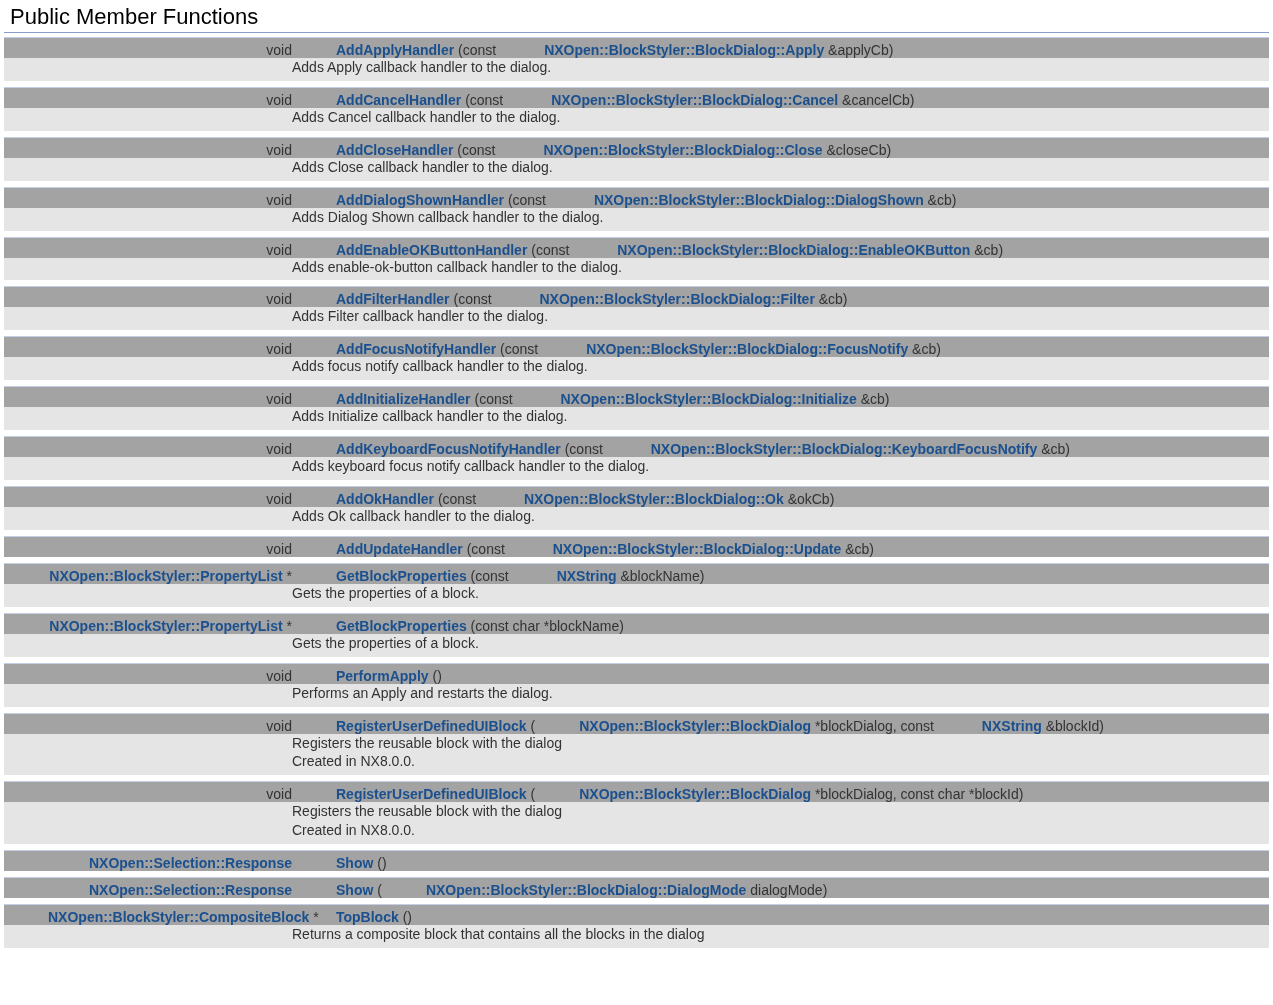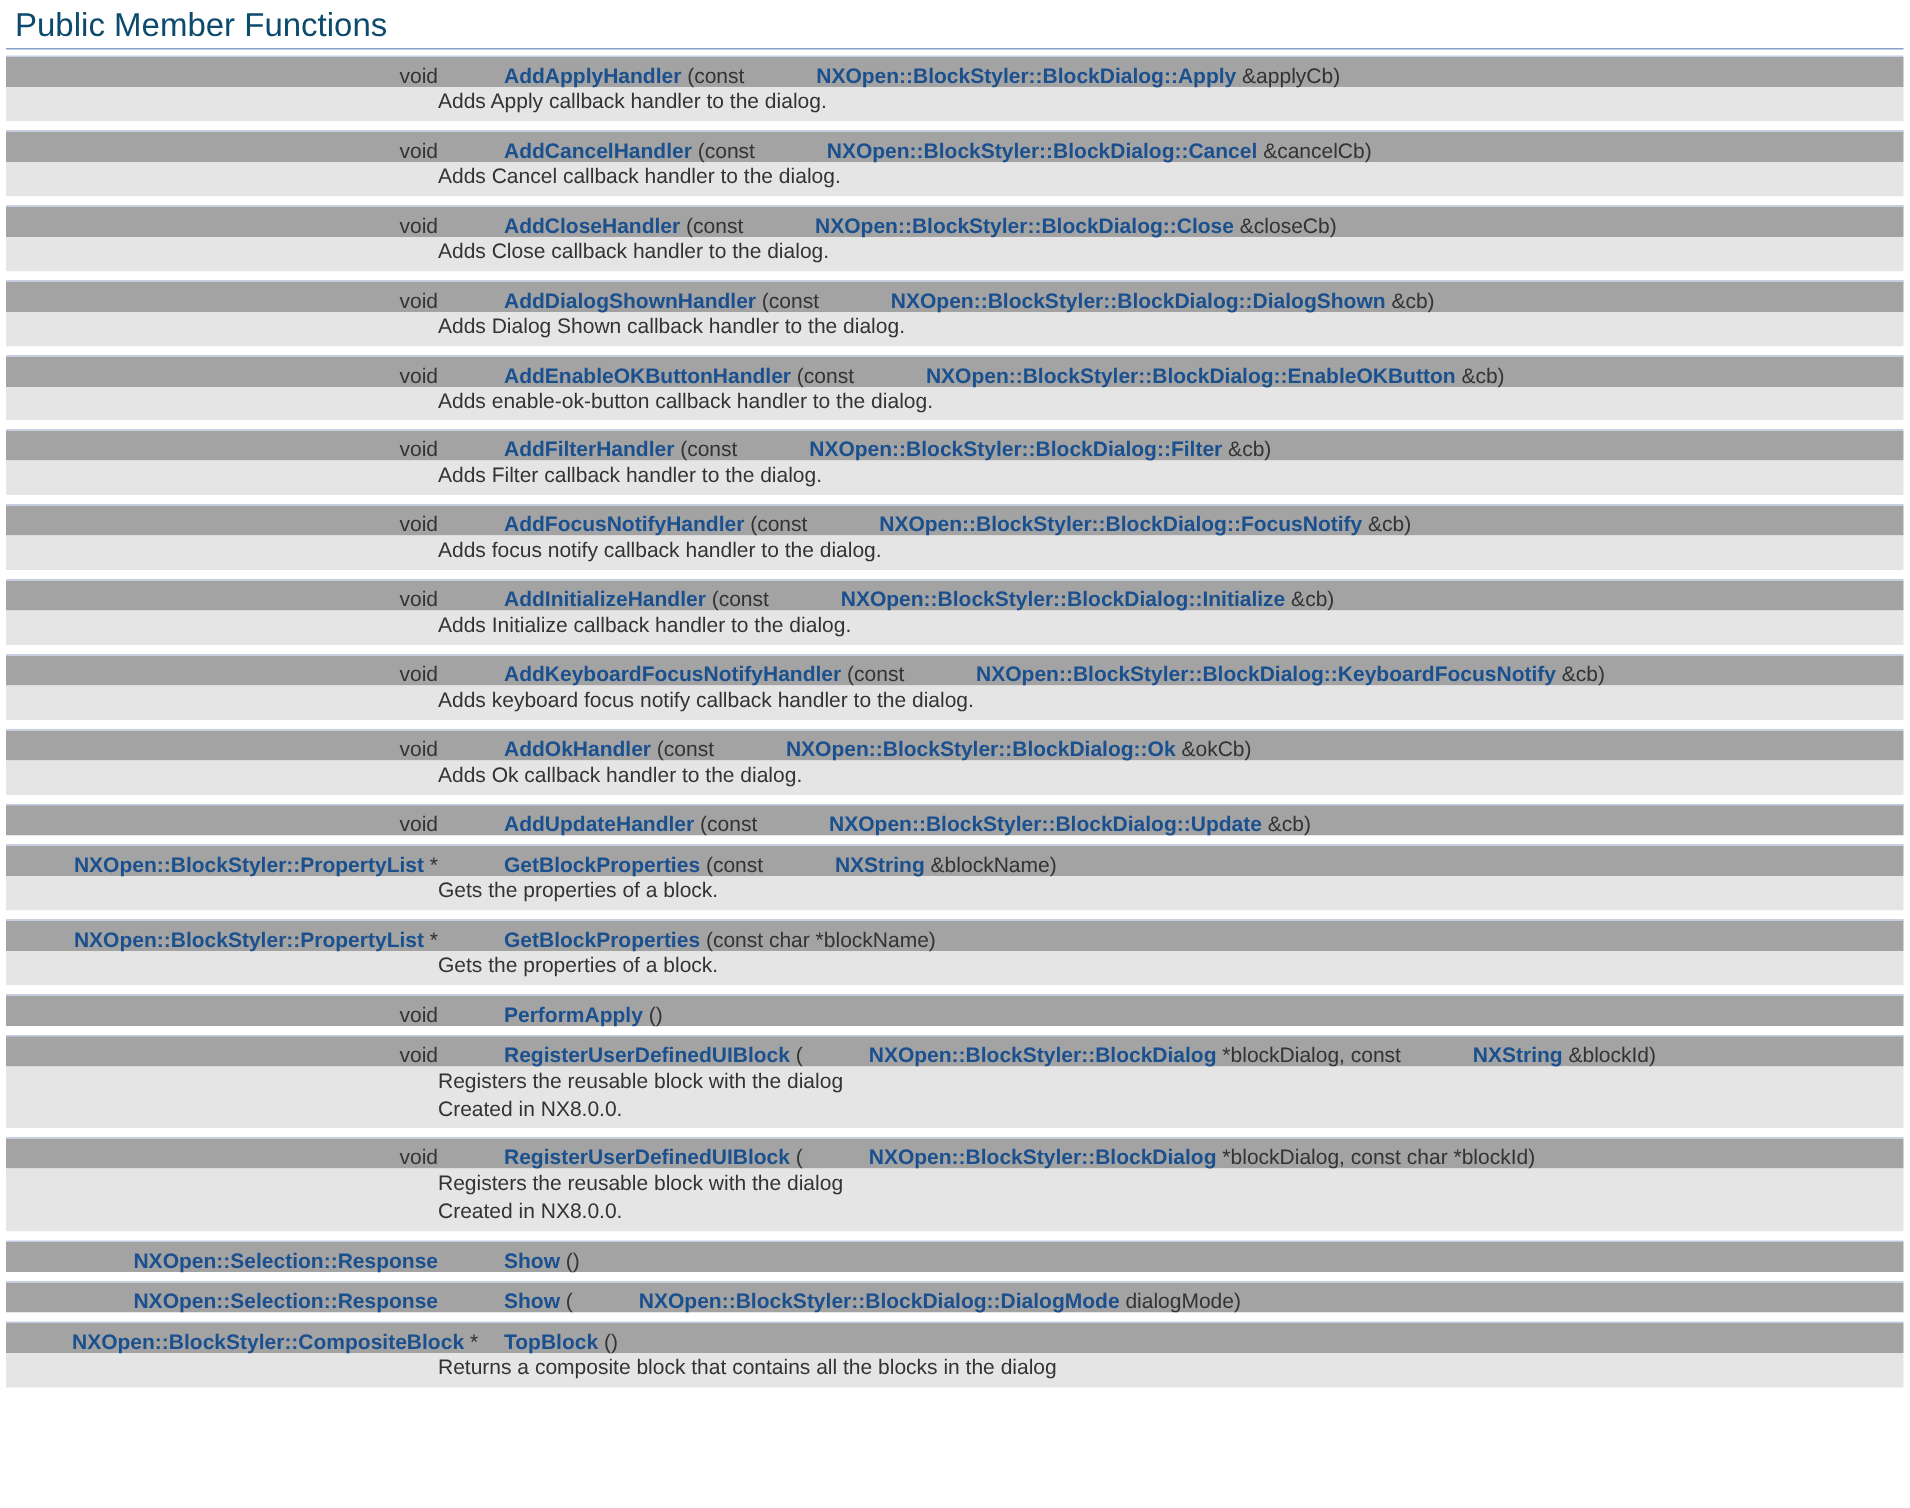--- a/index.html
+++ b/index.html
@@ -12,21 +12,21 @@
     width: 1273px;
   }
   .container {
     padding: 0 4px 20px 4px;
   }
   h2.section-header {
     margin: 0 0 4px 0;
     padding: 4px 0 2px 6px;
     font-size: 22px;
     font-weight: 400;
-    color: #0c4a6e;
+    color: #000000;
     border-bottom: 1px solid #879ecb;
   }
   table.memberdecls {
     width: 100%;
     border-spacing: 0;
     border-collapse: collapse;
     table-layout: fixed;
   }
   col.left-col { width: 288px; }
   col.right-col { }
@@ -228,20 +228,24 @@
           <td class="mdescLeft">&nbsp;</td>
           <td class="mdescRight"><span class="plain">Gets the properties of a block.</span></td>
         </tr>
         <tr class="separator">
           <td colspan="2">&nbsp;</td>
         </tr>
         <tr class="memitem">
           <td class="memItemLeft"><span class="plain">void</span></td>
           <td class="memItemRight"><span class="sig-piece"><a class="el" href="#">PerformApply</a><span class="plain"> ()</span></span></td>
         </tr>
+        <tr class="memdesc">
+          <td class="mdescLeft">&nbsp;</td>
+          <td class="mdescRight"><span class="plain">Performs an Apply and restarts the dialog.</span></td>
+        </tr>
         <tr class="separator">
           <td colspan="2">&nbsp;</td>
         </tr>
         <tr class="memitem">
           <td class="memItemLeft"><span class="plain">void</span></td>
           <td class="memItemRight"><span class="sig-piece"><a class="el" href="#">RegisterUserDefinedUIBlock</a><span class="plain"> (</span><a class="el" href="#">NXOpen::BlockStyler::BlockDialog</a><span class="plain"> *blockDialog, const </span><a class="el" href="#">NXString</a><span class="plain"> &amp;blockId)</span></span></td>
         </tr>
         <tr class="memdesc">
           <td class="mdescLeft">&nbsp;</td>
           <td class="mdescRight"><span class="plain">Registers the reusable block with the dialog</span><br><span class="plain">Created in NX8.0.0.</span></td>

